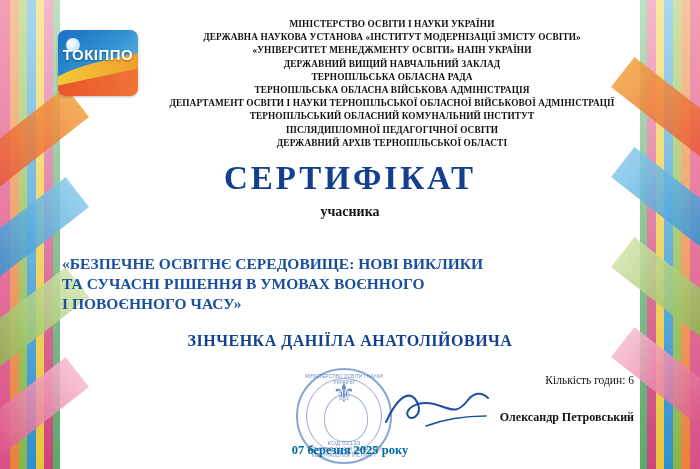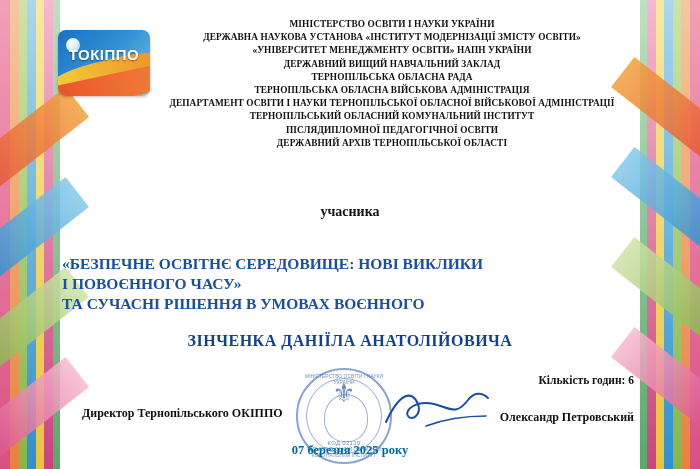--- a/index.html
+++ b/index.html
@@ -59,21 +59,21 @@
     opacity: .85;
   }
   .band-left .wedge  { left: -30px; transform: rotate(-38deg); }
   .band-right .wedge { right: -30px; transform: rotate(38deg); }
 
   
   .logo {
     position: absolute;
     left: 58px;
     top: 30px;
-    width: 92px;
+    width: 80px;
     height: 66px;
     border-radius: 8px;
     background: linear-gradient(135deg,#1b6fc4 0%, #2f8fd0 45%, #7ec4e8 100%);
     box-shadow: 0 1px 3px rgba(0,0,0,.25);
     overflow: hidden;
   }
   .logo .swoosh {
     position: absolute;
     left: -14px; top: 30px;
     width: 130px; height: 40px;
@@ -173,21 +173,21 @@
     font-size: 16px;
     letter-spacing: .5px;
     color: #12408f;
   }
 
   .hours {
     position: absolute;
     right: 66px;
     top: 374px;
     text-align: right;
-    font-weight: 700;
+    font-weight: 400;
     font-size: 11.5px;
     color: #111111;
   }
 
   .director {
     position: absolute;
     left: 82px;
     top: 406px;
     font-weight: 700;
     font-size: 12px;
@@ -326,33 +326,33 @@
     <div class="line">«УНІВЕРСИТЕТ МЕНЕДЖМЕНТУ ОСВІТИ» НАПН УКРАЇНИ</div>
     <div class="line">ДЕРЖАВНИЙ ВИЩИЙ НАВЧАЛЬНИЙ ЗАКЛАД</div>
     <div class="line">ТЕРНОПІЛЬСЬКА ОБЛАСНА РАДА</div>
     <div class="line">ТЕРНОПІЛЬСЬКА ОБЛАСНА ВІЙСЬКОВА АДМІНІСТРАЦІЯ</div>
     <div class="line">ДЕПАРТАМЕНТ ОСВІТИ І НАУКИ ТЕРНОПІЛЬСЬКОЇ ОБЛАСНОЇ ВІЙСЬКОВОЇ АДМІНІСТРАЦІЇ</div>
     <div class="line">ТЕРНОПІЛЬСЬКИЙ ОБЛАСНИЙ КОМУНАЛЬНИЙ ІНСТИТУТ</div>
     <div class="line">ПІСЛЯДИПЛОМНОЇ ПЕДАГОГІЧНОЇ ОСВІТИ</div>
     <div class="line">ДЕРЖАВНИЙ АРХІВ ТЕРНОПІЛЬСЬКОЇ ОБЛАСТІ</div>
   </div>
 
+  <div class="title">СЕРТИФІКАТ</div>
   <div class="subtitle1">учасника</div>
 
   <div class="conf-title">
     <div>«БЕЗПЕЧНЕ ОСВІТНЄ СЕРЕДОВИЩЕ: НОВІ ВИКЛИКИ</div>
+    <div>ТА СУЧАСНІ РІШЕННЯ В УМОВАХ ВОЄННОГО</div>
     <div>І ПОВОЄННОГО ЧАСУ»</div>
-    <div>ТА СУЧАСНІ РІШЕННЯ В УМОВАХ ВОЄННОГО</div>
   </div>
 
   <div class="recipient">ЗІНЧЕНКА ДАНІЇЛА АНАТОЛІЙОВИЧА</div>
 
   <div class="hours">Кількість годин: 6</div>
 
-  <div class="director">Директор Тернопільського ОКІППО</div>
   <div class="director-name">Олександр Петровський</div>
 
   <div class="seal">
     <div class="seal-top-text">МІНІСТЕРСТВО ОСВІТИ І НАУКИ УКРАЇНИ</div>
     <div class="seal-inner"></div>
     <div class="seal-trident">⚜</div>
     <div class="seal-code">КОД 02139</div>
     <div class="seal-bottom-text">ТЕРНОПІЛЬСЬКИЙ ОБЛАСНИЙ КОМУНАЛЬНИЙ ІНСТИТУТ</div>
   </div>
 

